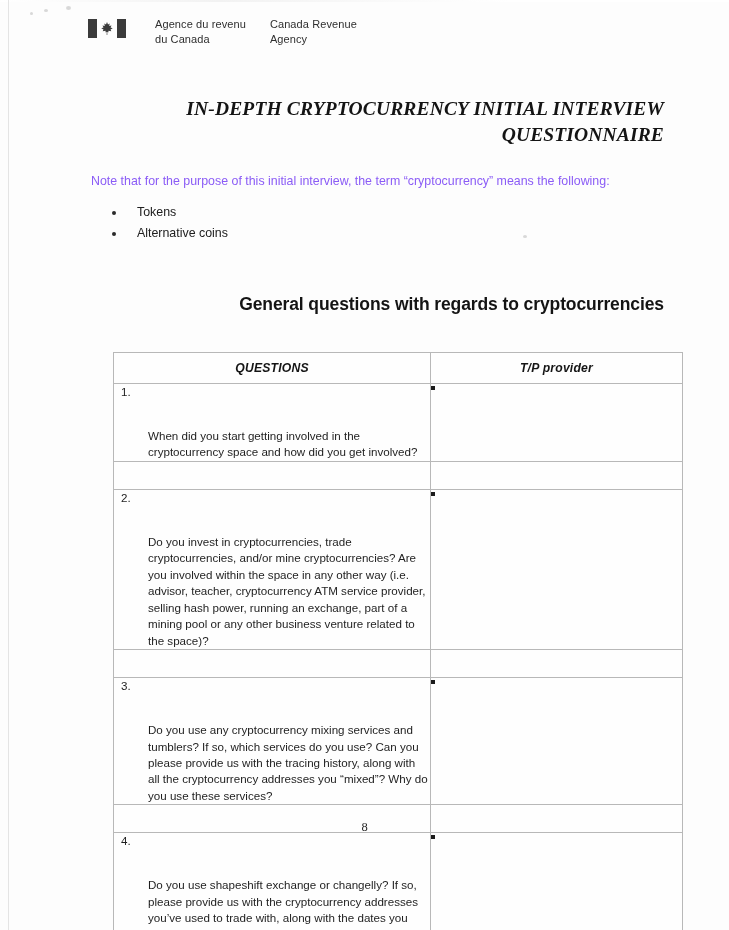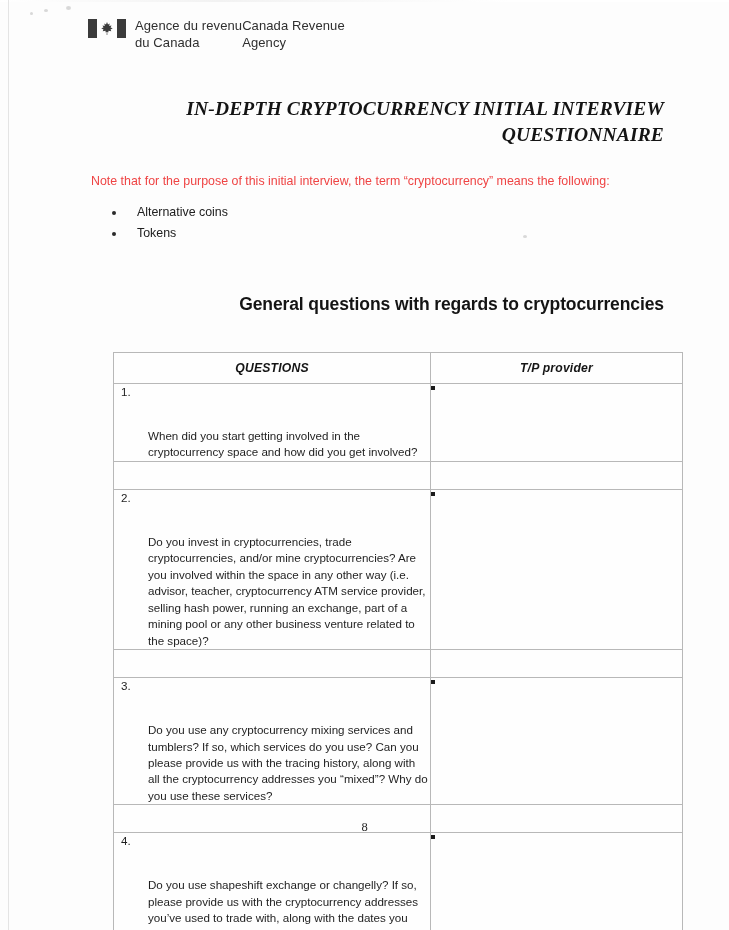--- a/index.html
+++ b/index.html
@@ -69,22 +69,23 @@
   .flag .leaf {
     position: absolute;
     left: 13px;
     top: 3px;
     width: 12px;
     height: 13px;
     color: #3b3b3b;
   }
   .wordmark {
     display: flex;
-    margin-left: 9px;
-    font-size: 13px;
+    gap: 24px;
+    margin-left: 29px;
+    font-size: 11px;
     line-height: 1.33;
     color: #2f2f2f;
     letter-spacing: .1px;
     white-space: pre-line;
   }
   .wordmark span { display: block; }
 
   
   #doc-title {
     position: absolute;
@@ -102,21 +103,21 @@
   }
 
   
   #note-text {
     position: absolute;
     left: 91px;
     top: 173px;
     width: 550px;
     font-size: 12.4px;
     line-height: 1.4;
-    color: #ef4444;
+    color: #8b5cf6;
   }
   #definition-list {
     position: absolute;
     left: 91px;
     top: 202px;
     width: 420px;
     margin: 0;
     padding: 0;
     list-style: none;
     font-size: 12.4px;
@@ -253,22 +254,22 @@
     <span>Canada Revenue
 Agency</span>
   </div>
 </div>
 
 <div id="doc-title">IN-DEPTH CRYPTOCURRENCY INITIAL INTERVIEW QUESTIONNAIRE</div>
 
 <div id="note-text">Note that for the purpose of this initial interview, the term “cryptocurrency” means the following:</div>
 
 <ul id="definition-list">
+  <li>Tokens</li>
   <li>Alternative coins</li>
-  <li>Tokens</li>
 </ul>
 
 <div id="section-heading">General questions with regards to cryptocurrencies</div>
 
 <table id="questions-table">
   <colgroup>
     <col class="c-q">
     <col class="c-r">
   </colgroup>
   <thead>

